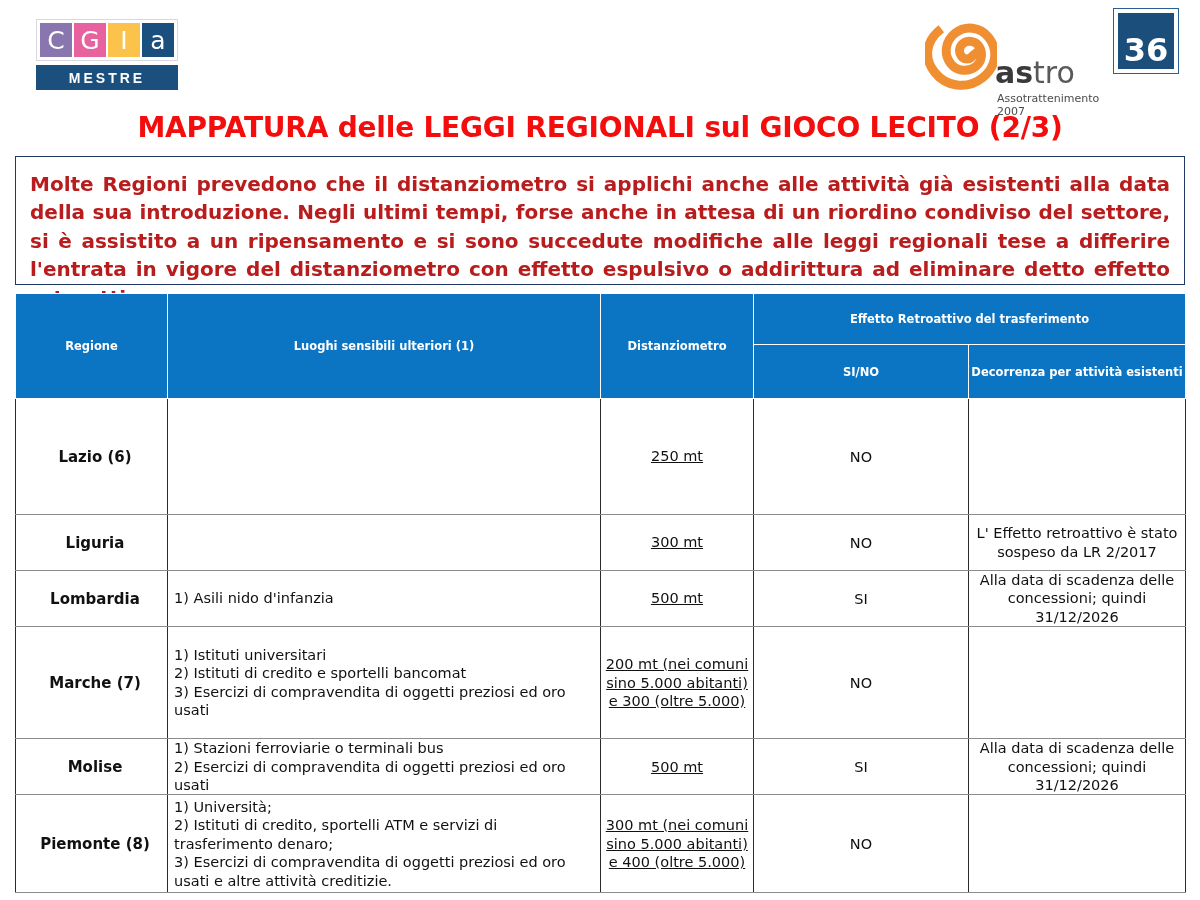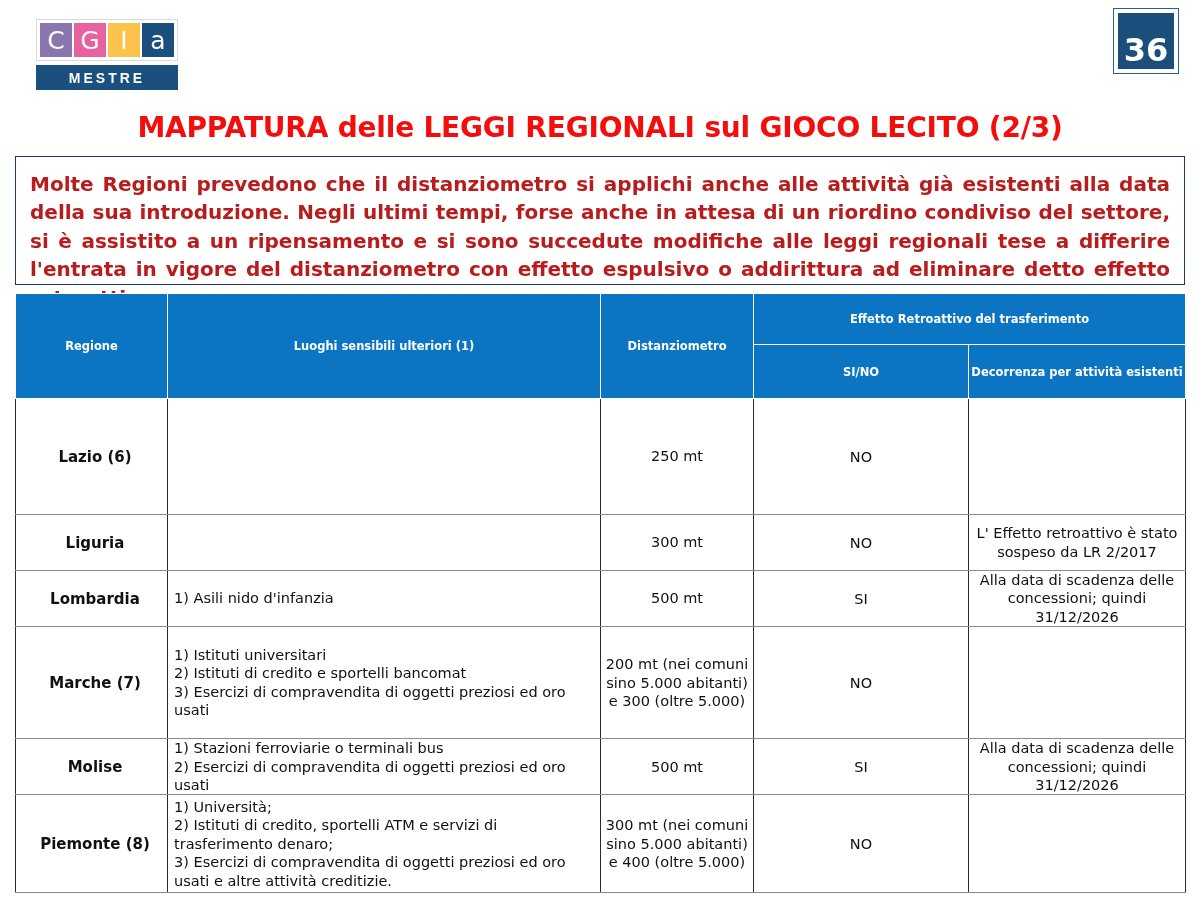--- a/index.html
+++ b/index.html
@@ -126,21 +126,21 @@
   td.cell-region {
     font-weight: bold; font-size: 15px; padding-left: 7px;
     text-align: center;
     border-left: 1px solid #2b2b2b;
   }
   td.cell-luoghi {
     text-align: left; padding-left: 6px; line-height: 1.27;
     white-space: pre-line;
   }
   td.cell-dist {
-    text-align: center; line-height: 1.27; white-space: pre-line;
+    text-align: center; line-height: 1.27; white-space: pre-line; text-decoration: underline;
   }
   td.cell-sino { text-align: center; }
   td.cell-dec {
     text-align: center; line-height: 1.27; white-space: pre-line;
   }
   tr.r0 td { height: 116px; }
   tr.r1 td { height: 56px; }
   tr.r2 td { height: 51px; }
   tr.r3 td { height: 112px; }
   tr.r4 td { height: 53px; }
@@ -158,20 +158,42 @@
         <div class="cgia-tile t-c">C</div>
         <div class="cgia-tile t-g">G</div>
         <div class="cgia-tile t-i">I</div>
         <div class="cgia-tile t-a">a</div>
       </div>
       <div class="cgia-bar">
         <span>MESTRE</span>
       </div>
     </div>
 
+    <div class="astro-logo">
+      <svg class="astro-mark" viewBox="0 0 72 72">
+        <g transform="rotate(-38 36 36)">
+          <path d="M10 6 H62 V62 H10 Z" fill="none"></path>
+          <path d="M12 8 L60 8 L60 56 L12 56 Z" fill="none"></path>
+          <path d="M36 4
+                   C 14 4, 4 18, 4 34
+                   C 4 52, 18 68, 38 68
+                   C 56 68, 68 56, 68 40
+                   C 68 26, 57 16, 44 16
+                   C 32 16, 22 25, 22 37
+                   C 22 47, 30 55, 40 55
+                   C 48 55, 55 48, 55 40
+                   C 55 34, 50 29, 44 29
+                   C 39 29, 35 33, 35 38
+                   C 35 42, 38 45, 42 45
+                   C 45 45, 47 43, 47 40" fill="none" stroke="#ef8f32" stroke-width="9" stroke-linecap="butt"></path>
+        </g>
+      </svg>
+      <div class="astro-word"><span>as</span><span class="light">tro</span></div>
+      <div class="astro-sub">Assotrattenimento 2007</div>
+    </div>
 
     <div class="page-badge">
       <div class="page-badge-inner">
         <span>36</span>
       </div>
     </div>
   </div>
 
   <div class="slide-title">MAPPATURA delle LEGGI REGIONALI sul GIOCO LECITO (2/3)</div>
 

